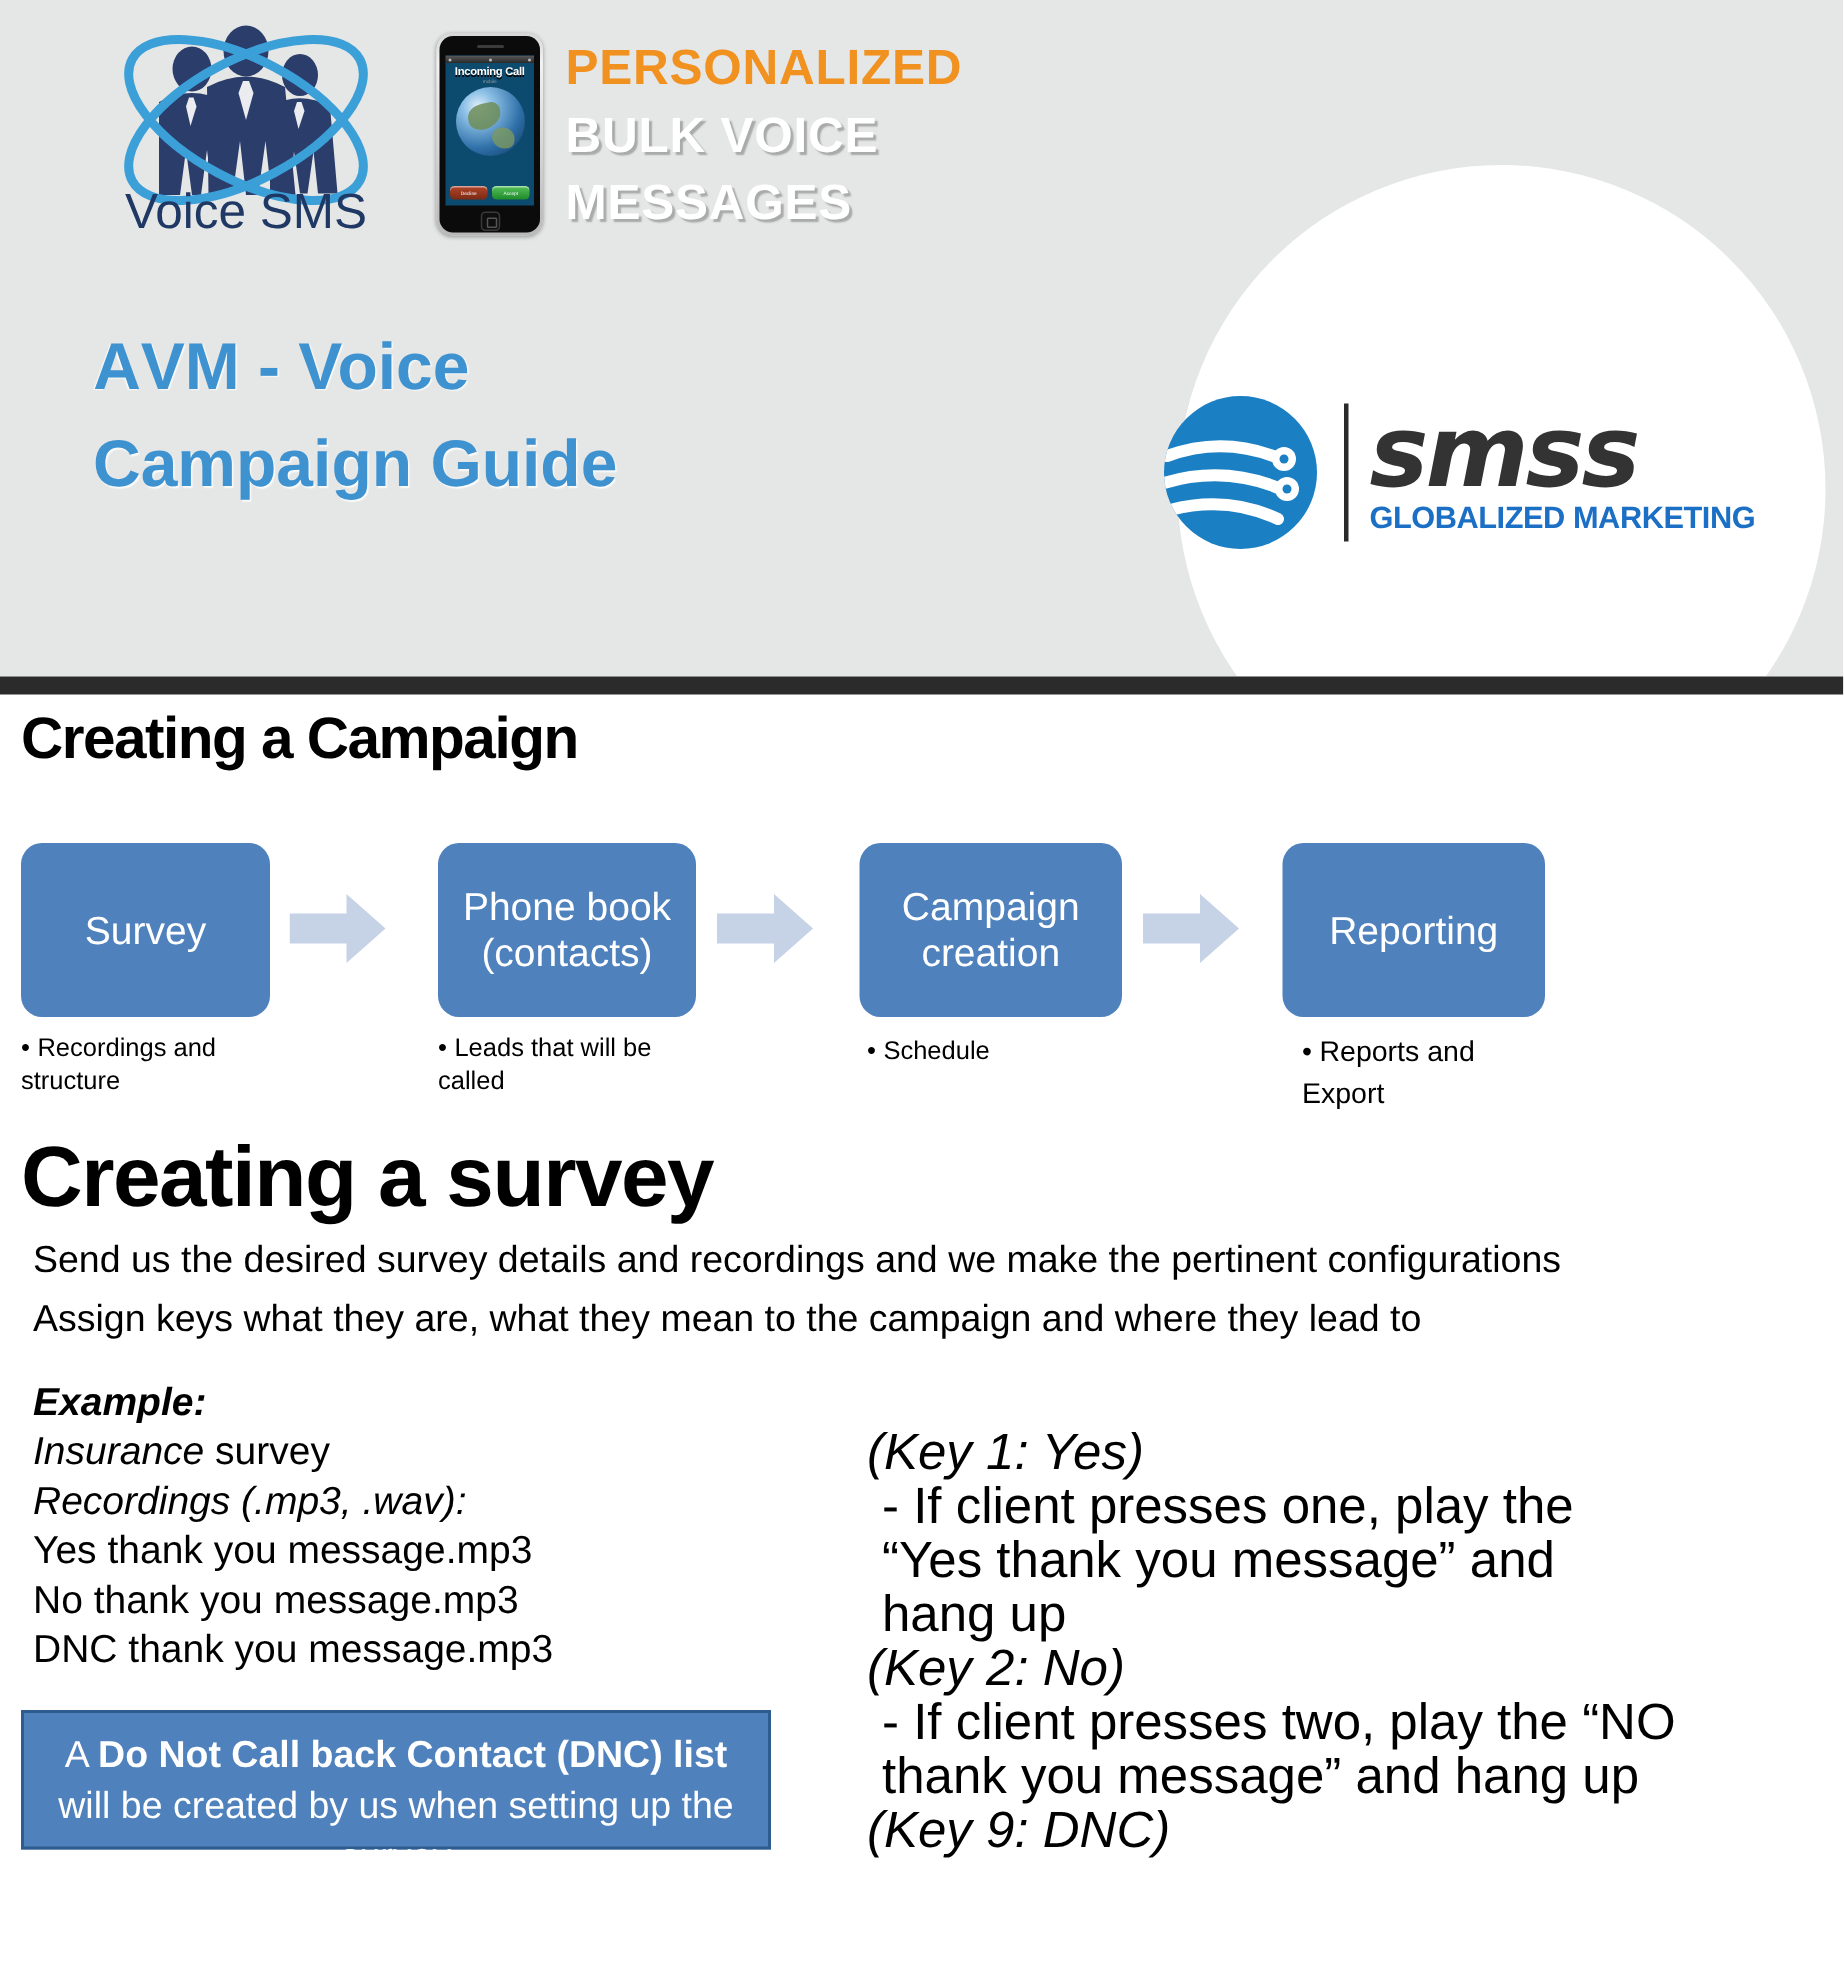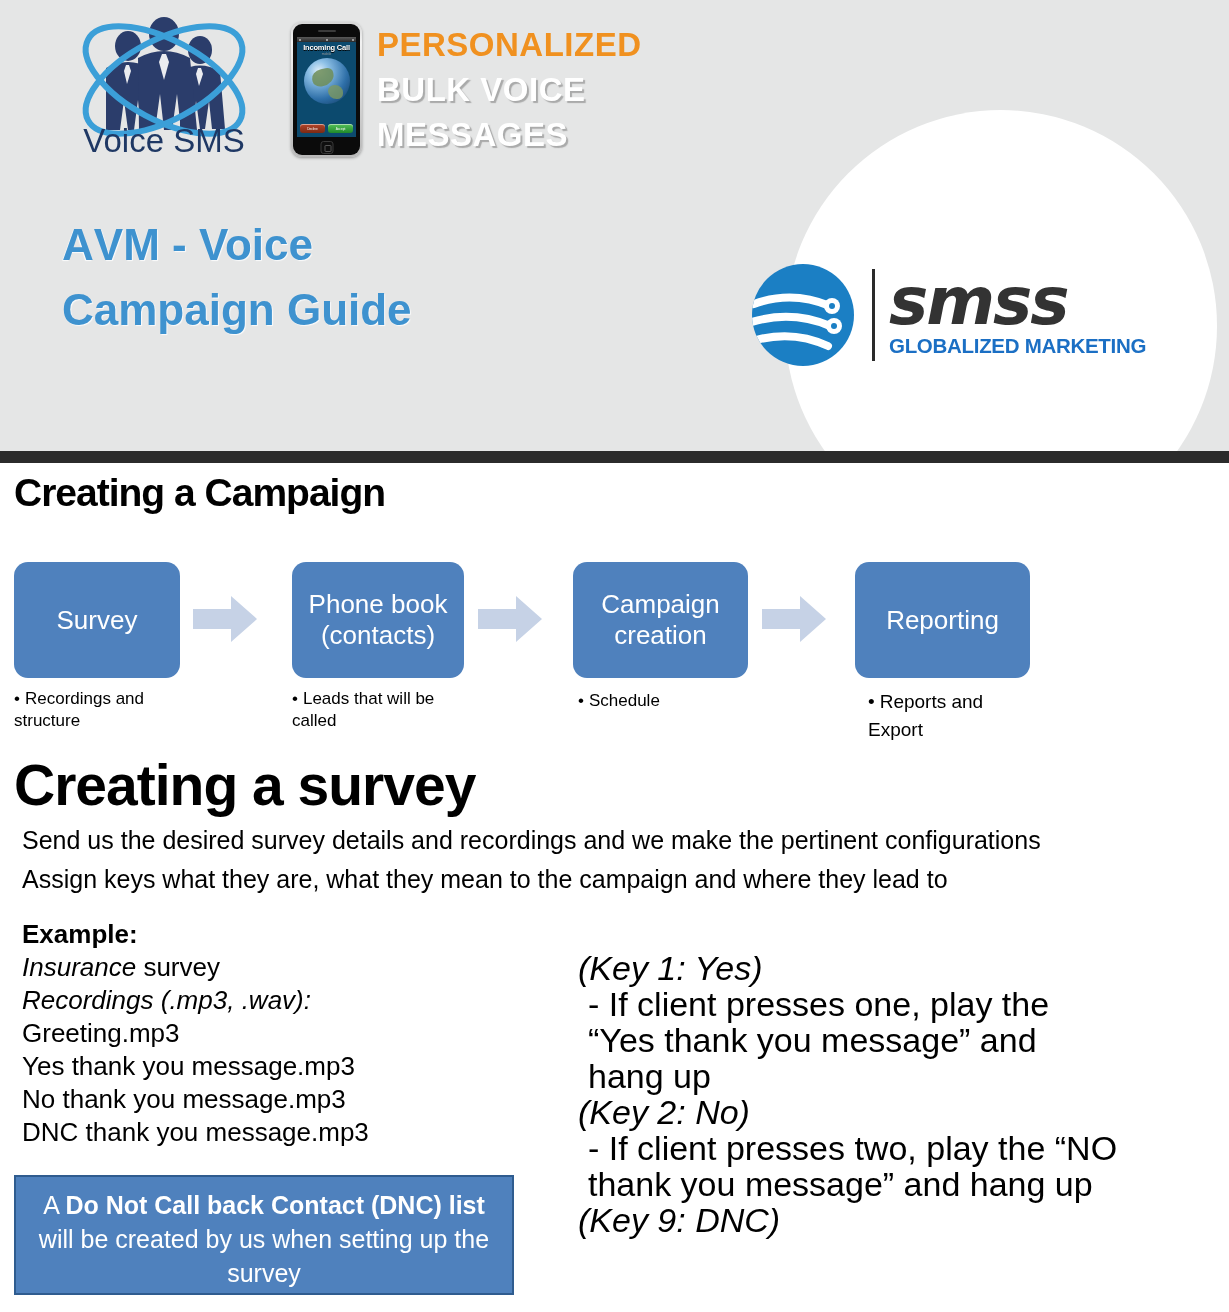--- a/index.html
+++ b/index.html
@@ -185,21 +185,21 @@
     font-weight: bold;
     line-height: 65px;
     text-shadow: 1px 1px 1px rgba(255,255,255,.85);
     font-family: "Liberation Sans", sans-serif;
   }
   .flip-a { display: inline-block; transform: scaleX(-1); }
 
   
   .smss {
     position: absolute;
-    left: 752px; top: 260px;
+    left: 776px; top: 260px;
     width: 400px; height: 110px;
     display: flex; align-items: center; justify-content: flex-end;
   }
   .smss-orb {
     width: 102px; height: 102px;
     border-radius: 50%;
     background: #1b7fc4;
     position: relative;
     flex: 0 0 auto;
     overflow: hidden;
@@ -300,28 +300,28 @@
   
   .example {
     position: absolute;
     left: 22px; top: 918px;
     width: 540px;
     color: #000;
     font-size: 26px;
     line-height: 33px;
     font-family: "Liberation Sans", sans-serif;
   }
-  .example .bold   { font-weight: bold; }
+  .example .bold   { font-weight: bold; font-style: italic; }
   .example .italic { font-style: italic; }
 
   
   .dnc-box {
     position: absolute;
-    left: 14px; top: 1175px;
-    width: 500px; height: 120px;
+    left: 14px; top: 1140px;
+    width: 500px; height: 93px;
     background: #4f81bd;
     border: 2px solid #2f5c8f;
     color: #ffffff;
     font-size: 25px;
     line-height: 34px;
     text-align: center;
     box-sizing: border-box;
     padding: 11px 10px 0 10px;
     font-family: "Liberation Sans", sans-serif;
   }
@@ -485,21 +485,20 @@
 
   <div class="para" id="para-1">Send us the desired survey details and recordings and we make the pertinent configurations</div>
   <div class="para" id="para-2">Assign keys what they are, what they mean to the campaign and where they lead to</div>
 
   <div class="example">
     <div class="bold">Example:</div>
     <div>
       <span class="italic">Insurance</span><span> survey</span>
     </div>
     <div class="italic">Recordings (.mp3, .wav):</div>
-    <div>Greeting.mp3</div>
     <div>Yes thank you message.mp3</div>
     <div>No thank you message.mp3</div>
     <div>DNC thank you message.mp3</div>
   </div>
 
   <div class="dnc-box">
     <span>A </span><b>Do Not Call back Contact (DNC) list</b><span> will be created by us when setting up the survey</span>
   </div>
 
   <div class="keys">

